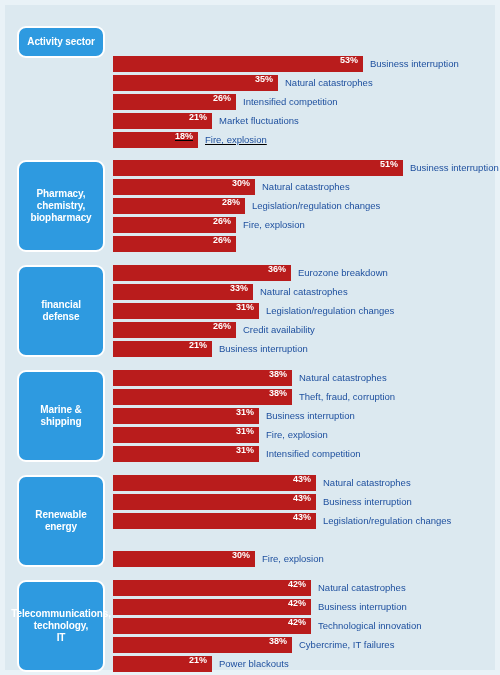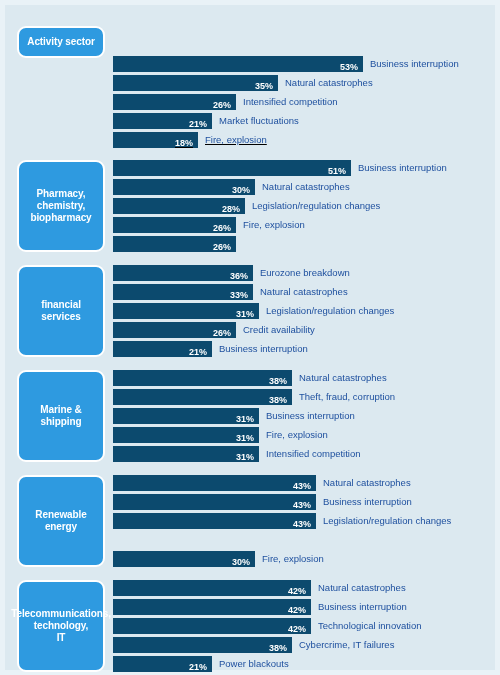--- a/index.html
+++ b/index.html
@@ -78,23 +78,23 @@
   .bar-row {
     position: absolute;
     left: 0;
     right: 0;
     height: 16px;
     display: flex;
     align-items: center;
   }
   .bar {
     height: 16px;
-    background: #0c4a6e;
+    background: #b91c1c;
     display: flex;
-    align-items: flex-end;
+    align-items: flex-start;
     justify-content: flex-end;
     box-sizing: border-box;
     padding-right: 5px;
     flex: 0 0 auto;
   }
   .bar-value {
     color: #ffffff;
     font-size: 9px;
     font-weight: bold;
     letter-spacing: 0px;
@@ -161,21 +161,21 @@
             <div class="sector-chip">
               <div>
                 <div>Pharmacy,</div>
                 <div>chemistry,</div>
                 <div>biopharmacy</div>
               </div>
             </div>
           </div>
           <div class="rows">
             <div class="bar-row" style="top: 0px;">
-              <div class="bar" style="width: 238px;">
+              <div class="bar" style="width: 290px;">
                 <span class="bar-value">51%</span>
               </div>
               <span class="bar-label">Business interruption</span>
             </div>
             <div class="bar-row" style="top: 19px;">
               <div class="bar" style="width: 142px;">
                 <span class="bar-value">30%</span>
               </div>
               <span class="bar-label">Natural catastrophes</span>
             </div>
@@ -198,27 +198,27 @@
             </div>
           </div>
         </div>
       </div>
       <div class="section" style="top: 260px; height: 92px;">
         <div class="section-inner">
           <div class="sector-box">
             <div class="sector-chip">
               <div>
                 <div>financial</div>
-                <div>services</div>
-              </div>
-            </div>
-          </div>
-          <div class="rows">
-            <div class="bar-row" style="top: 0px;">
-              <div class="bar" style="width: 140px;">
+                <div>defense</div>
+              </div>
+            </div>
+          </div>
+          <div class="rows">
+            <div class="bar-row" style="top: 0px;">
+              <div class="bar" style="width: 178px;">
                 <span class="bar-value">36%</span>
               </div>
               <span class="bar-label">Eurozone breakdown</span>
             </div>
             <div class="bar-row" style="top: 19px;">
               <div class="bar" style="width: 140px;">
                 <span class="bar-value">33%</span>
               </div>
               <span class="bar-label">Natural catastrophes</span>
             </div>

